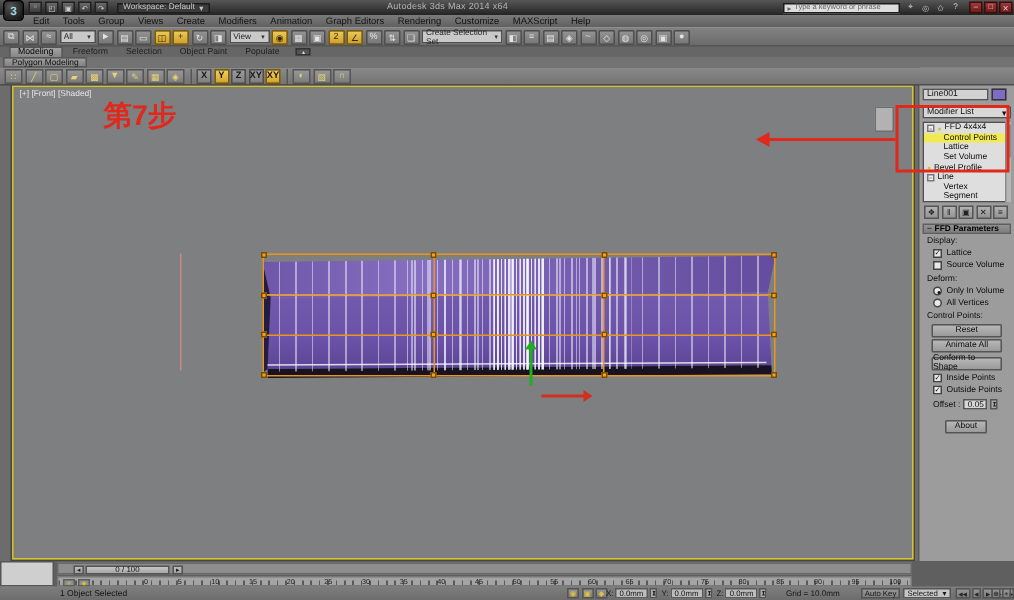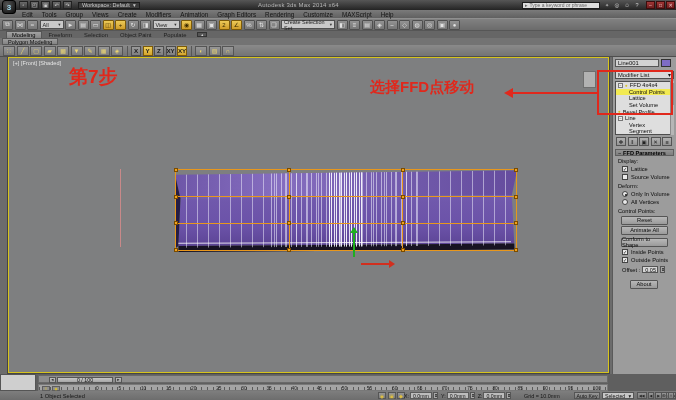--- a/index.html
+++ b/index.html
@@ -382,21 +382,20 @@
             <div class="cp" style="left: 66.6667%; top: 100%;"></div>
             <div class="cp" style="left: 100%; top: 100%;"></div>
           </div>
         <div class="gizmo-y"></div>
         <div class="gizmo-x"></div>
       </div>
     </div>
   </div>
 
   <div class="anno step-text">第7步</div>
-  <div class="anno note-text">选择FFD点移动</div>
   <div class="anno anno-line"></div>
   <div class="anno anno-head"></div>
   <div class="anno anno-rect"></div>
   <div class="vp-fragment"></div>
 
   <div class="cmdpanel">
     <div class="cp-tabs">
 
     <div class="cp-tab">✦</div>
         <div class="cp-tab active">∩</div>

